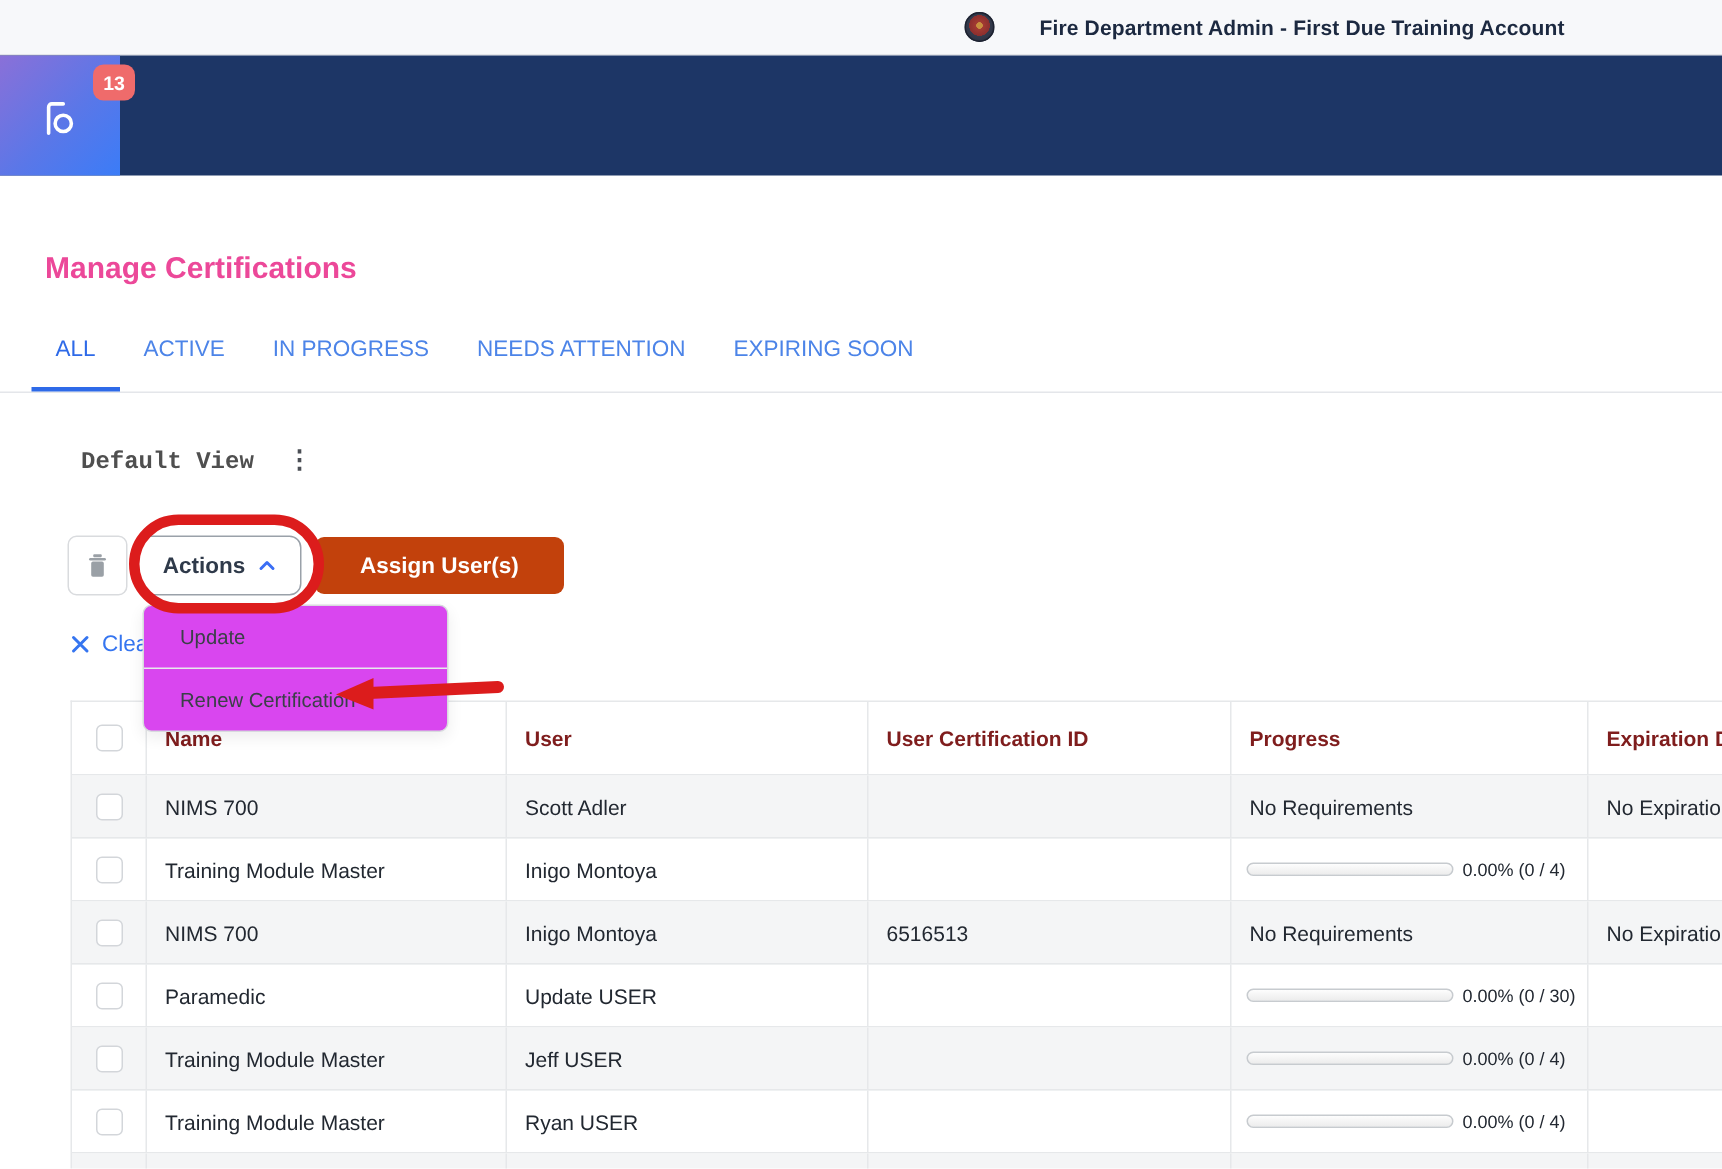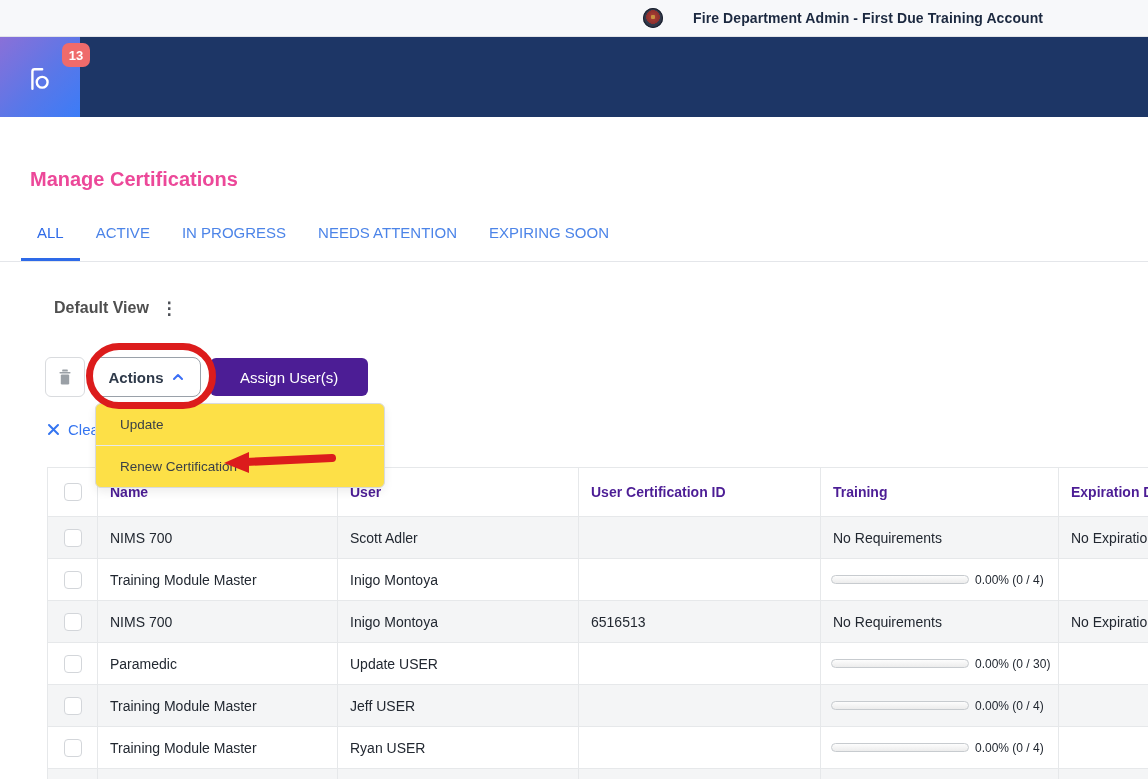--- a/index.html
+++ b/index.html
@@ -23,54 +23,54 @@
     background: #ef6b6b; border-radius: 7px; color: #fff; font-size: 13px; font-weight: 700;
     display: flex; align-items: center; justify-content: center; text-align: right; }
 
   
   .page-title { margin: 52px 0 0 30px; font-size: 20px; line-height: 20px; font-weight: 700; color: #ec4899; }
 
   .tabs { margin-top: 35px; display: flex; padding-left: 21px; border-bottom: 1px solid #e4e6ea; height: 38px; }
   .tab { padding: 0 16px; font-size: 15px; color: #4c84e8; display: flex; align-items: flex-start; cursor: pointer; }
   .tab.active { color: #2e6ae8; border-bottom: 3px solid #2e6ae8; font-weight: 400; }
 
-  .view-bar { margin: 36px 16px 0 54px; height: 20px; display: flex; align-items: center; gap: 12px; }
+  .view-bar { margin: 36px 16px 0 54px; height: 20px; display: flex; align-items: center; gap: 22px; font-family: Liberation Mono, monospace; }
   .view-name { font-size: 16px; font-weight: 700; color: #4f4f4f; }
   .kebab { font-size: 17px; font-weight: 700; color: #4b4f55; cursor: pointer; line-height: 17px; }
 
   .toolbar { margin: 39px 0 0 45px; display: flex; align-items: center; }
   .icon-btn { width: 40px; height: 40px; background: #fff; border: 1px solid #d9dbde; border-radius: 6px;
     display: flex; align-items: center; justify-content: center; cursor: pointer; }
   .actions-btn { margin-left: 6px; width: 110px; height: 40px; background: #fff; border: 1px solid #9aa1a9;
     border-radius: 8px; display: flex; align-items: center; justify-content: center; gap: 8px;
     font-size: 15px; font-weight: 700; color: #2f3a4a; cursor: pointer; position: relative; z-index: 25; }
-  .assign-btn { margin-left: 9px; height: 38px; padding: 0 30px; background: #4c1d95; border: none;
-    border-radius: 6px; color: #fff; font-size: 15px; font-weight: 400; cursor: pointer;
+  .assign-btn { margin-left: 9px; height: 38px; padding: 0 30px; background: #c2410c; border: none;
+    border-radius: 6px; color: #fff; font-size: 15px; font-weight: 700; cursor: pointer;
     font-family: "Liberation Sans", sans-serif; }
 
   .clear-link { position: absolute; left: 47px; top: 421px; display: flex; align-items: center; gap: 8px;
     color: #3575f0; font-size: 15px; cursor: pointer; z-index: 5; white-space: nowrap; }
 
   
-  .menu { position: absolute; left: 95px; top: 403px; width: 290px; background: #fde047;
+  .menu { position: absolute; left: 95px; top: 403px; width: 204px; background: #d946ef;
     border: 1px solid #d8dade; border-radius: 6px; box-shadow: 0 4px 10px rgba(0,0,0,.07); z-index: 20; }
   .menu-item { padding: 13px 24px; font-size: 13.5px; color: #3a4047; cursor: pointer; }
   .menu-item + .menu-item { border-top: 1px solid #e7e9ec; }
 
   
   .anno-ring { position: absolute; left: 86px; top: 343px; width: 130px; height: 66px;
     border: 7px solid #dc1c1c; border-radius: 33px; z-index: 30; pointer-events: none; }
   .anno-arrow { position: absolute; left: 222px; top: 449px; z-index: 30; pointer-events: none; }
 
   
   .table { margin: 70px 0 0 47px; width: 1251px; border-top: 1px solid #e6e8ea; border-left: 1px solid #e6e8ea; }
   .trow { display: grid; grid-template-columns: 50px 240px 241px 242px 238px 240px; border-bottom: 1px solid #e6e8ea; }
   .trow > div { border-right: 1px solid #e6e8ea; display: flex; align-items: center; overflow: hidden; white-space: nowrap; }
   .thead { height: 49px; background: #fff; }
-  .thead .cell-text { font-weight: 700; color: #4c1d95; }
+  .thead .cell-text { font-weight: 700; color: #7f1d1d; }
   .trow.data { height: 42px; }
   .trow.alt { background: #f4f5f6; }
   .cell-check { justify-content: center; }
   .cell-text { padding-left: 12px; font-size: 14px; color: #222831; }
   .cell-progress { padding-left: 10px; gap: 6px; font-size: 12px; color: #222831; }
   .checkbox { width: 18px; height: 18px; background: #fff; border: 1.5px solid #d3d6da; border-radius: 4px; cursor: pointer; }
   .pbar { flex: 0 0 138px; height: 9px; border: 1px solid #c7cbcf; border-radius: 5px;
     background: linear-gradient(#fdfdfd, #ececec); }
   .trow.partial { height: 11px; background: #f4f5f6; border-bottom: none; }
 </style>
@@ -146,21 +146,21 @@
 </svg>
 
 <div class="table">
   <div class="trow thead">
     <div class="cell-check">
         <span class="checkbox"></span>
       </div>
     <div class="cell-text">Name</div>
     <div class="cell-text">User</div>
     <div class="cell-text">User Certification ID</div>
-    <div class="cell-text">Training</div>
+    <div class="cell-text">Progress</div>
     <div class="cell-text">Expiration Date</div>
   </div>
 
   <div class="trow data alt">
     <div class="cell-check">
         <span class="checkbox"></span>
       </div>
     <div class="cell-text">NIMS 700</div>
     <div class="cell-text">Scott Adler</div>
     <div class="cell-text"></div>

